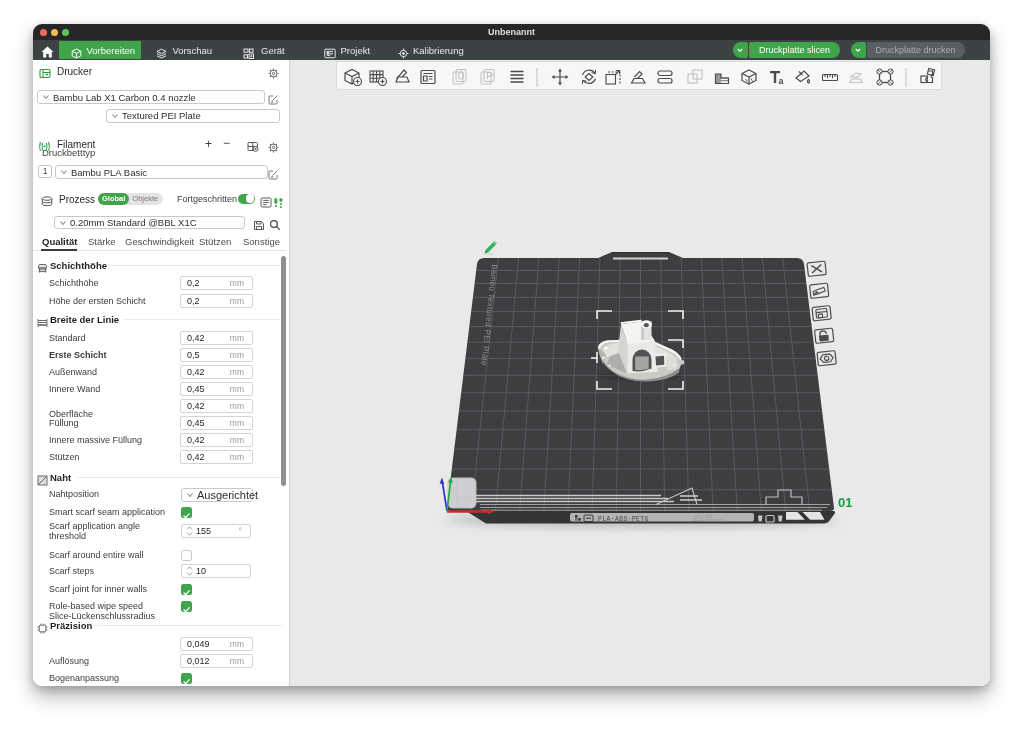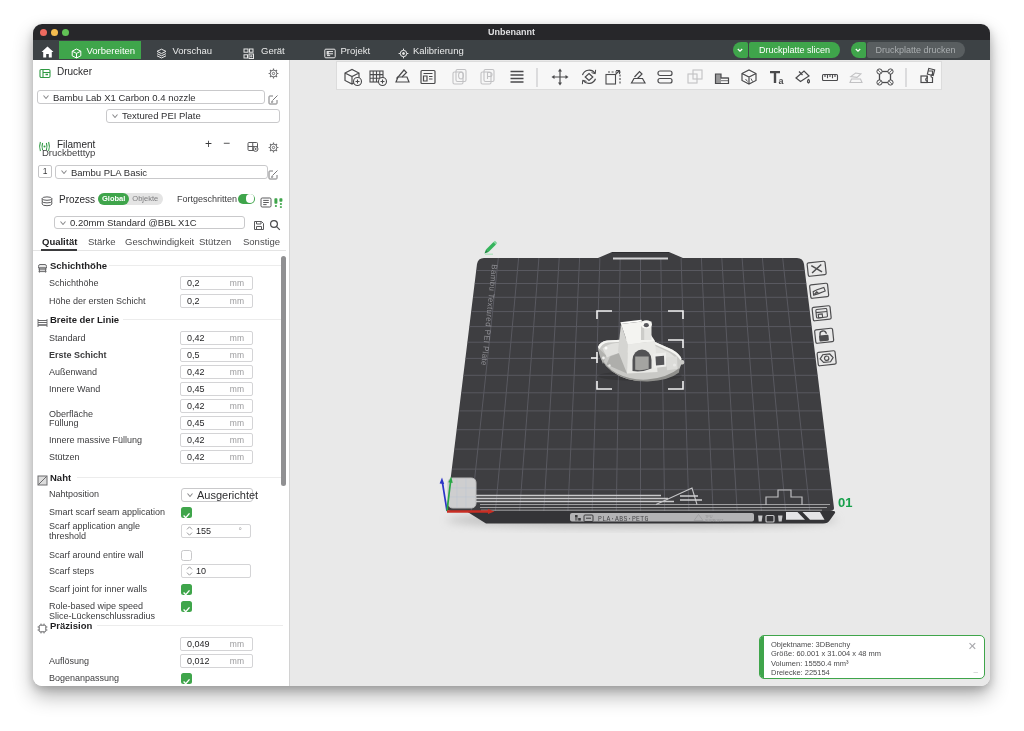--- a/index.html
+++ b/index.html
@@ -625,19 +625,13 @@
         </g>
         <g transform="translate(527,292.5) rotate(-6)">
           <rect x="0" y="0" width="18" height="13.5" rx="1.5" fill="#e9e9e9" stroke="#4c4c4e" stroke-width="1.2"></rect>
           <g stroke="#4c4c4e" stroke-width="1.2" fill="none">
             <path d="M2.5 6.7 L5.5 2.8 H12.5 L15.5 6.7 L12.5 10.6 H5.5 Z"></path>
             <circle cx="9" cy="6.7" r="2.2"></circle>
           </g>
         </g>
 <text x="548" y="447" font-size="13" font-weight="bold" font-family="Liberation Sans" fill="#17a04b">01</text>
 </svg>
-    <div id="infobox">
-      <div class="bar"></div>
-      <div class="txt">Objektname: 3DBenchy<br>Größe: 60.001 x 31.004 x 48 mm<br>Volumen: 15550.4 mm³<br>Dreiecke: 225154</div>
-      <div class="x">✕</div>
-        <div style="position:absolute;right:6px;bottom:2px;color:#b8b8bc;font-size:8px">–</div>
-    </div>
   </div>
 </div>
 </body></html>

